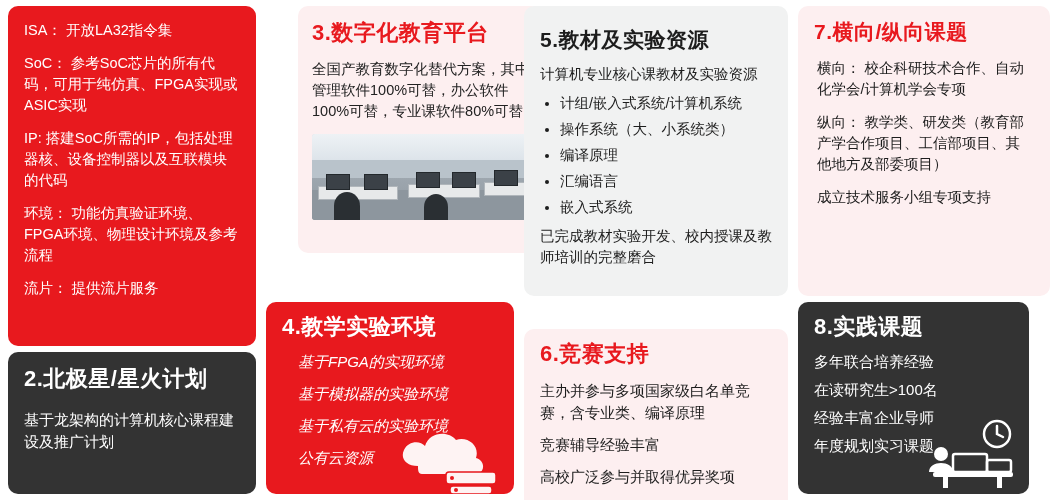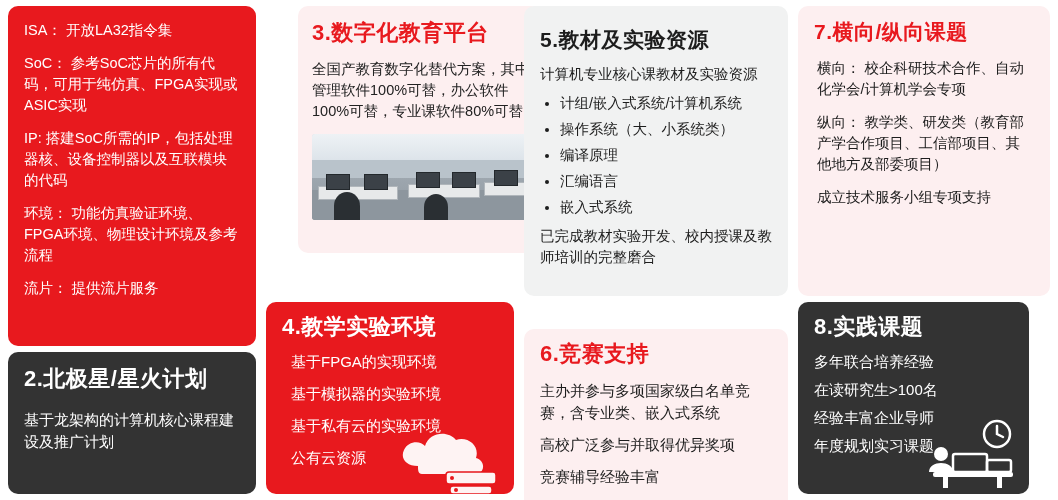--- a/index.html
+++ b/index.html
@@ -98,21 +98,21 @@
 
   
   #card4 {
     left: 266px; top: 302px; width: 248px; height: 192px;
     background: #e8191e;
     color: #ffffff;
     padding: 12px 16px;
   }
   #card4 .card-title { font-size: 22px; margin-bottom: 12px; }
   #card4 .card-body { font-size: 15px; }
-  #card4 .card-body p { margin: 0 0 10px 9px; }
+  #card4 .card-body p { margin: 0 0 10px 16px; font-style: italic; }
   .cloud-art {
     position: absolute;
     right: 6px;
     bottom: 0px;
     width: 120px;
     height: 72px;
     opacity: 0.95;
   }
 
   
@@ -242,23 +242,23 @@
         <li>汇编语言</li>
         <li>嵌入式系统</li>
       </ul>
       <p>已完成教材实验开发、校内授课及教师培训的完整磨合</p>
     </div>
   </div>
 
   <div class="card" id="card6">
     <div class="card-title">6.竞赛支持</div>
     <div class="card-body">
-      <p>主办并参与多项国家级白名单竞赛，含专业类、嵌入式系统</p>
+      <p>主办并参与多项国家级白名单竞赛，含专业类、编译原理</p>
+      <p>竞赛辅导经验丰富</p>
       <p>高校广泛参与并取得优异奖项</p>
-      <p>竞赛辅导经验丰富</p>
     </div>
   </div>
 
   <div class="card" id="card7">
     <div class="card-title">7.横向/纵向课题</div>
     <div class="card-body">
       <p>横向： 校企科研技术合作、自动化学会/计算机学会专项</p>
       <p>纵向： 教学类、研发类（教育部产学合作项目、工信部项目、其他地方及部委项目）</p>
       <p>成立技术服务小组专项支持</p>
     </div>

